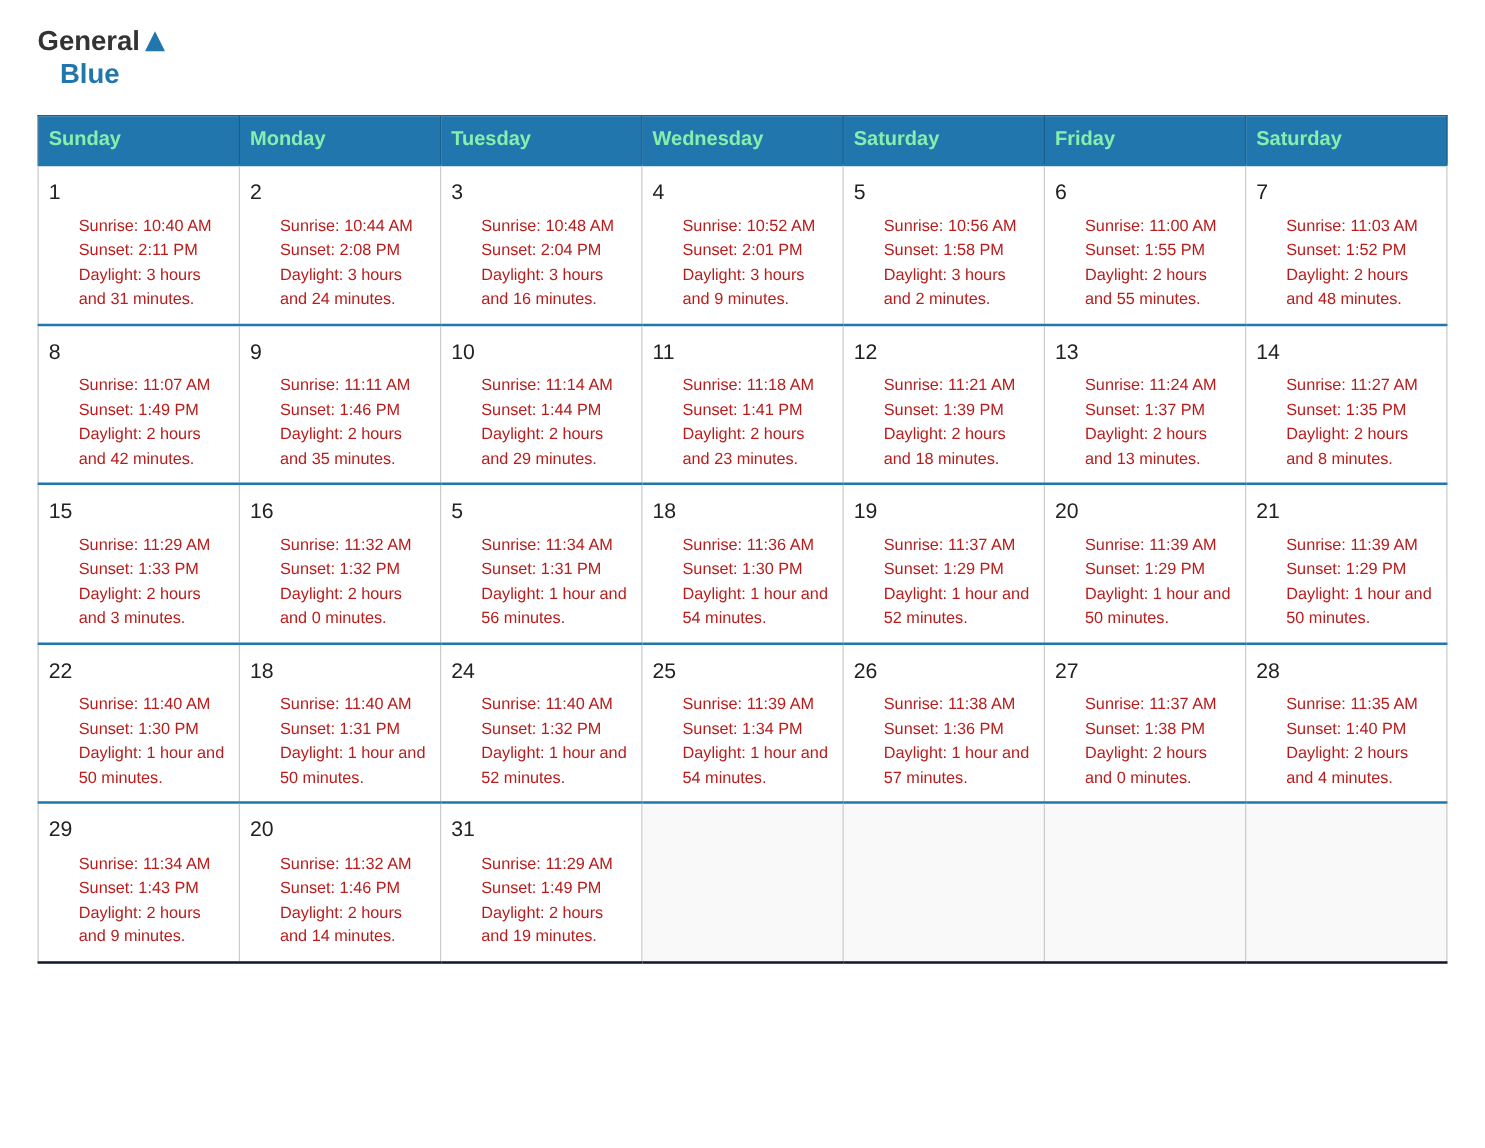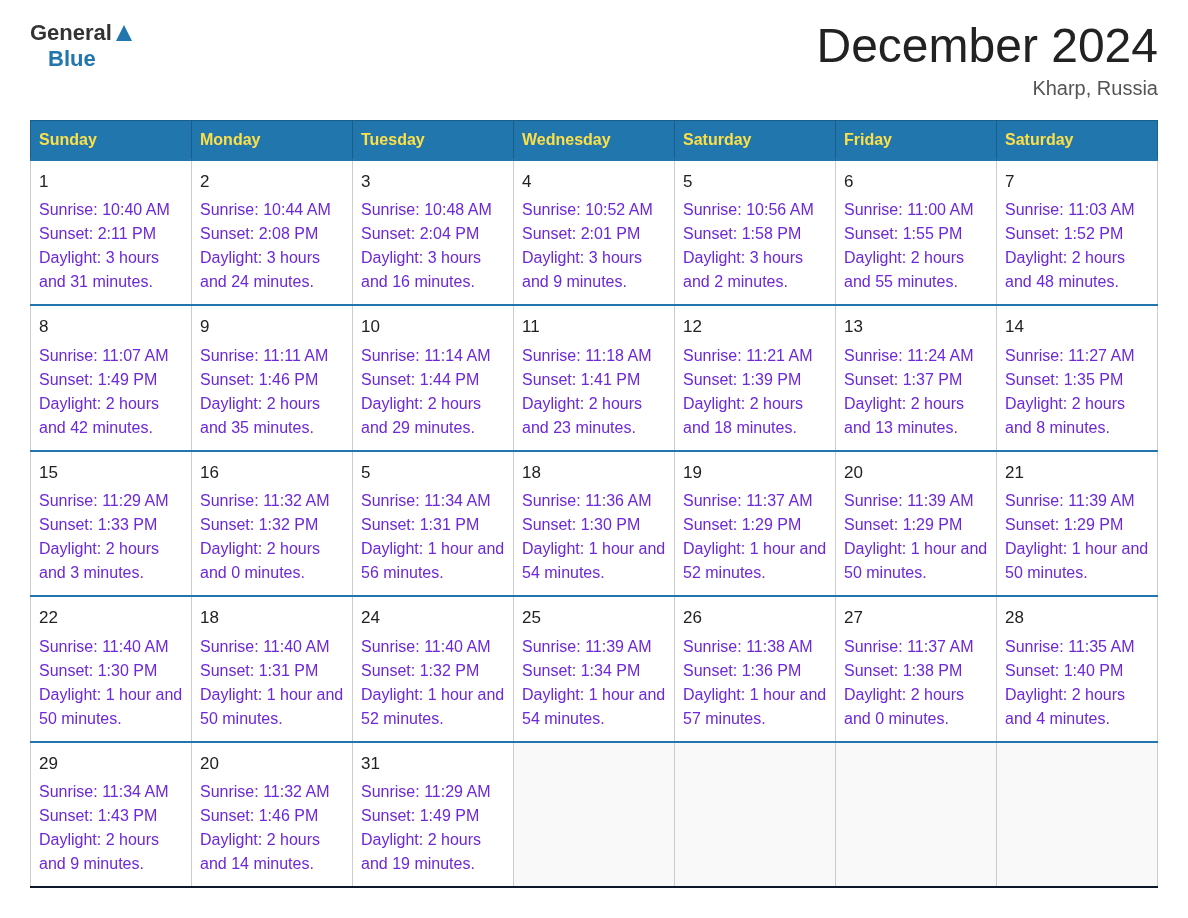--- a/index.html
+++ b/index.html
@@ -51,21 +51,21 @@
       color: #555;
       margin-top: 4px;
     }
     table {
       width: 100%;
       border-collapse: collapse;
       table-layout: fixed;
     }
     thead tr th {
       background: #2176ae;
-      color: #fde047;
+      color: #86efac;
       padding: 10px 8px;
       font-size: 16px;
       font-weight: bold;
       text-align: left;
       border: 1px solid #1a5f8a;
     }
     tbody tr td {
       vertical-align: top;
       padding: 8px 8px 10px 8px;
       font-size: 13px;
@@ -77,22 +77,23 @@
       width: 14.28%;
     }
     .day-number {
       font-size: 17px;
       font-weight: normal;
       color: #222;
       margin-bottom: 4px;
       display: block;
     }
     .day-info {
-      color: #6d28d9;
-      font-size: 16px;
+      color: #b91c1c;
+      font-size: 13px;
+      margin-left: 24px;
     }
     tbody tr:last-child td {
       border-bottom: 2px solid #0f172a;
     }
     .empty-cell {
       background: #f9f9f9;
     }
   </style>
 </head>
 <body>
@@ -101,24 +102,20 @@
   <div class="logo-area">
     <div class="logo-line1">
       <span class="logo-text-general">General</span>
       <div style="display:inline-block; position:relative; margin-left:2px;">
         <svg width="20" height="20" viewBox="0 0 20 20" style="vertical-align:middle;">
           <polygon points="10,2 18,18 2,18" fill="#2176ae"></polygon>
         </svg>
       </div>
     </div>
     <div class="logo-line2">Blue</div>
-  </div>
-  <div class="title-area">
-    <div class="month-title">December 2024</div>
-    <div class="location">Kharp, Russia</div>
   </div>
 </div>
 
 <table>
   <thead>
     <tr>
       <th>Sunday</th>
       <th>Monday</th>
       <th>Tuesday</th>
       <th>Wednesday</th>

